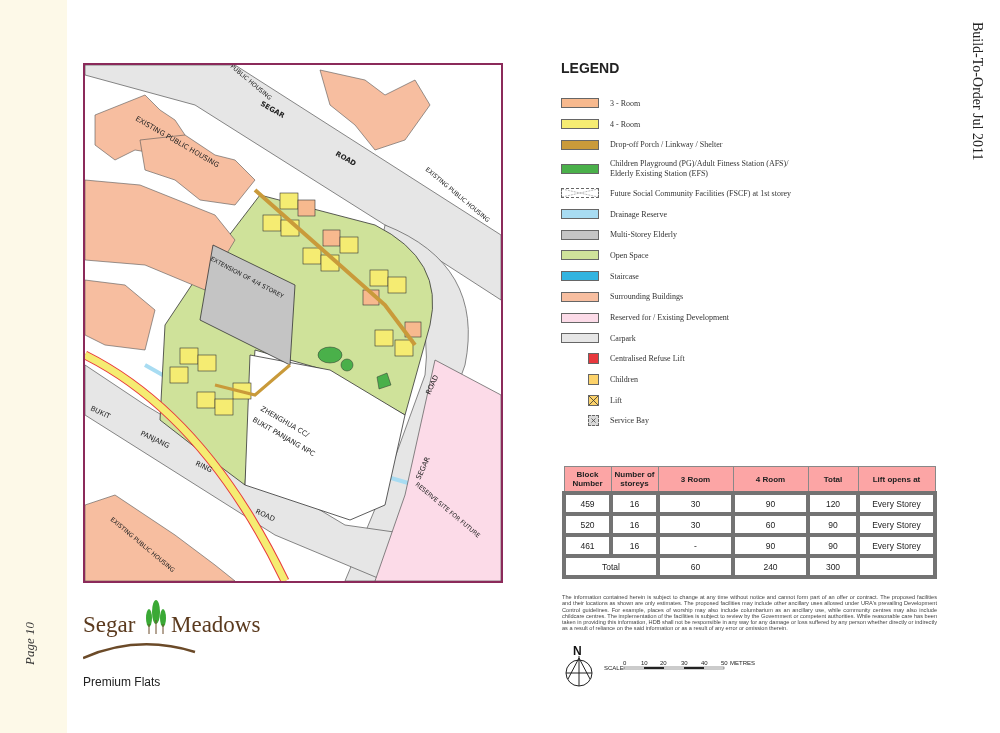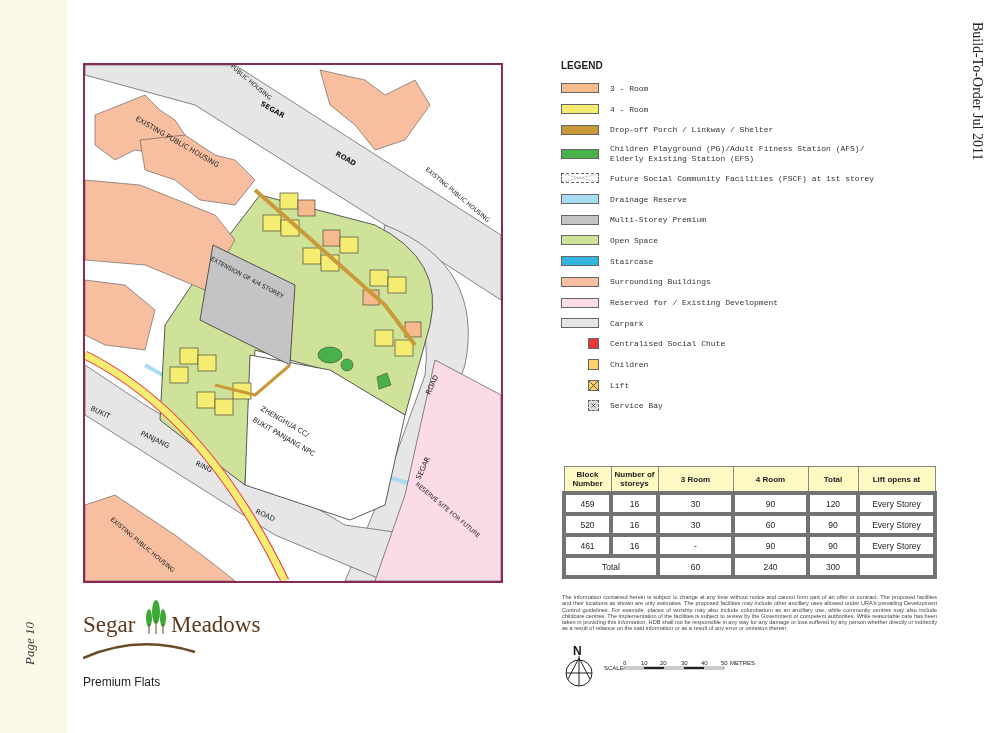--- a/index.html
+++ b/index.html
@@ -3,27 +3,27 @@
 <meta charset="utf-8">
 <style>
   html, body { margin:0; padding:0; }
   body { width:1000px; height:733px; position:relative; background:#ffffff; overflow:hidden; font-family:"Liberation Sans", sans-serif; color:#222; }
   .left-strip { position:absolute; left:0; top:0; width:67px; height:733px; background:#fdf9e8; }
   .page-num { position:absolute; left:22px; top:665px; font-family:"Liberation Serif", serif; font-style:italic; font-size:13px; color:#333; transform:rotate(-90deg); transform-origin:left top; white-space:nowrap; }
   .side-title { position:absolute; left:985px; top:22px; font-family:"Liberation Serif", serif; font-size:14px; color:#222; transform:rotate(90deg); transform-origin:left top; white-space:nowrap; }
   .map { position:absolute; left:83px; top:63px; width:420px; height:520px; border:2px solid #8b2a5a; box-sizing:border-box; overflow:hidden; background:#fff; }
   .map svg { display:block; }
   .legend { position:absolute; left:561px; top:60px; width:370px; }
-  .legend-title { font-weight:bold; font-size:10px; margin-bottom:7px; }
-  .legend-item { display:flex; align-items:center; height:20.7px; font-family:Liberation Mono, monospace; font-size:8px; color:#333; }
+  .legend-title { font-weight:bold; font-size:14px; margin-bottom:17px; }
+  .legend-item { display:flex; align-items:center; height:20.7px; font-family:Liberation Serif, serif; font-size:8px; color:#333; }
   .sw { width:38px; height:10px; border:1px solid #666; margin-right:11px; flex:none; box-sizing:border-box; position:relative; }
   .sw-small { width:11px; height:11px; border:1px solid #666; margin-left:27px; margin-right:11px; flex:none; box-sizing:border-box; position:relative; }
   .legend-item.two { height:28px; line-height:10px; }
   table.units { position:absolute; left:562px; top:466px; width:375px; border-collapse:collapse; font-size:8.5px; }
-  table.units th { background:#fef9c3; font-weight:bold; border:1px solid #888; height:24px; padding:0 2px; font-size:8px; }
+  table.units th { background:#fca5a5; font-weight:bold; border:1px solid #888; height:24px; padding:0 2px; font-size:8px; }
   table.units td { border:4px solid #737373; text-align:center; height:15px; }
   .disclaimer { position:absolute; left:562px; top:594px; width:375px; font-size:5.6px; line-height:6.3px; color:#444; text-align:justify; }
   .north { position:absolute; left:563px; top:644px; }
   .scale { position:absolute; left:604px; top:658px; }
   .logo { position:absolute; left:83px; top:600px; width:180px; height:70px; }
   .logo-text { position:absolute; top:12px; font-family:"Liberation Serif", serif; font-size:23px; color:#5b3a1e; }
   .tagline { position:absolute; left:83px; top:675px; font-size:12px; color:#222; }
 </style>
 </head>
 <body>
@@ -135,21 +135,21 @@
         </svg>
       </span>
       <span>Future Social Community Facilities (FSCF) at 1st storey</span>
     </div>
   <div class="legend-item">
       <span class="sw" style="background:#a8dcf2"></span>
       <span>Drainage Reserve</span>
     </div>
   <div class="legend-item">
       <span class="sw" style="background:#c4c4c4"></span>
-      <span>Multi-Storey Premium</span>
+      <span>Multi-Storey Elderly</span>
     </div>
   <div class="legend-item">
       <span class="sw" style="background:#cfe29a"></span>
       <span>Open Space</span>
     </div>
   <div class="legend-item">
       <span class="sw" style="background:#32b4e0"></span>
       <span>Staircase</span>
     </div>
   <div class="legend-item">
@@ -159,21 +159,21 @@
   <div class="legend-item">
       <span class="sw" style="background:#fcdbe8"></span>
       <span>Reserved for / Existing Development</span>
     </div>
   <div class="legend-item">
       <span class="sw" style="background:#e6e6e6"></span>
       <span>Carpark</span>
     </div>
   <div class="legend-item">
       <span class="sw-small" style="background:#e8383d"></span>
-      <span>Centralised Social Chute</span>
+      <span>Centralised Refuse Lift</span>
     </div>
   <div class="legend-item">
       <span class="sw-small" style="background:#fcd26a"></span>
       <span>Children</span>
     </div>
   <div class="legend-item">
       <span class="sw-small" style="background:#fcd26a">
         <svg width="9" height="9" style="position:absolute;left:0;top:0">
           <line x1="0" y1="0" x2="9" y2="9" stroke="#333" stroke-width="0.8"></line>
           <line x1="0" y1="9" x2="9" y2="0" stroke="#333" stroke-width="0.8"></line>

